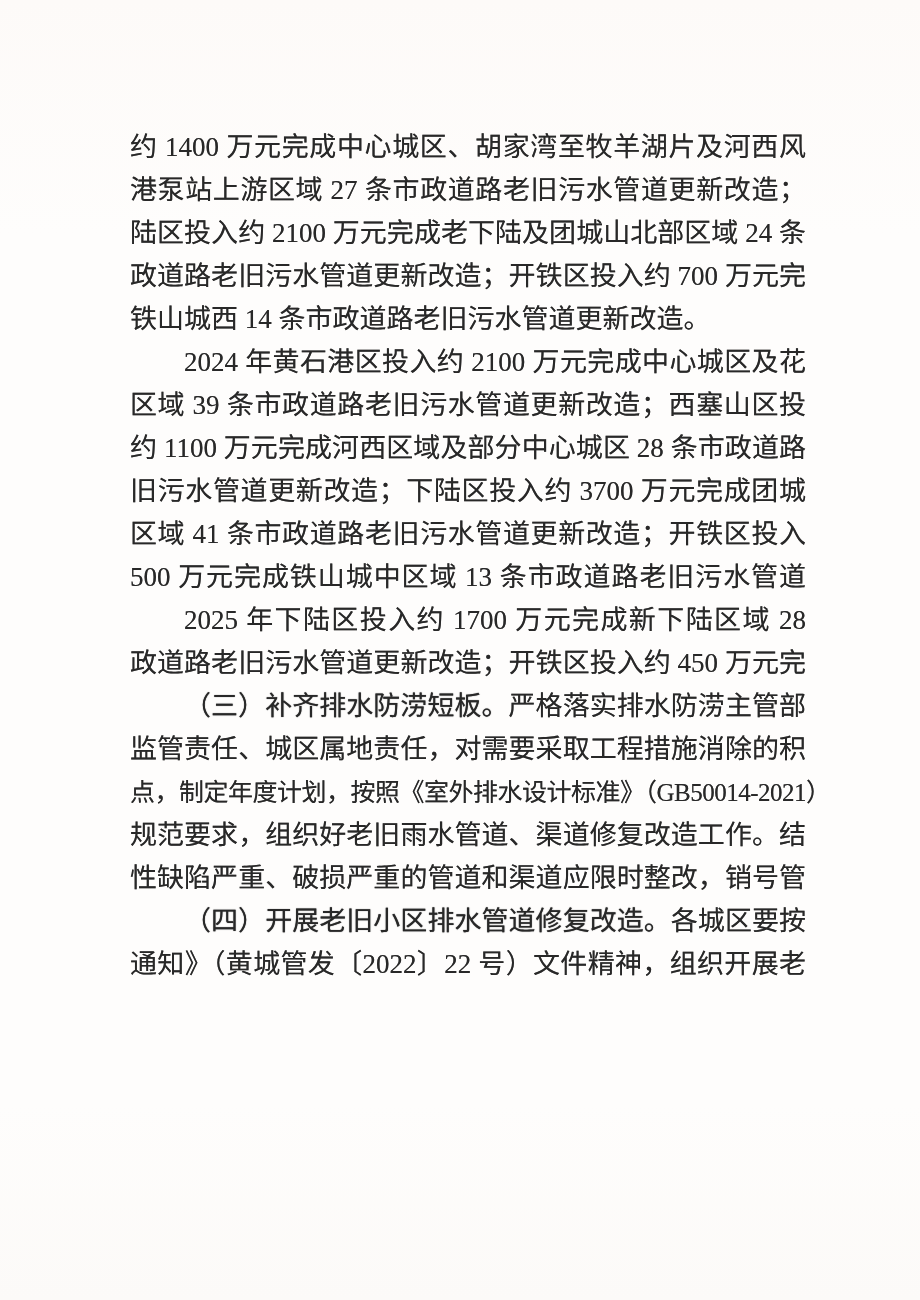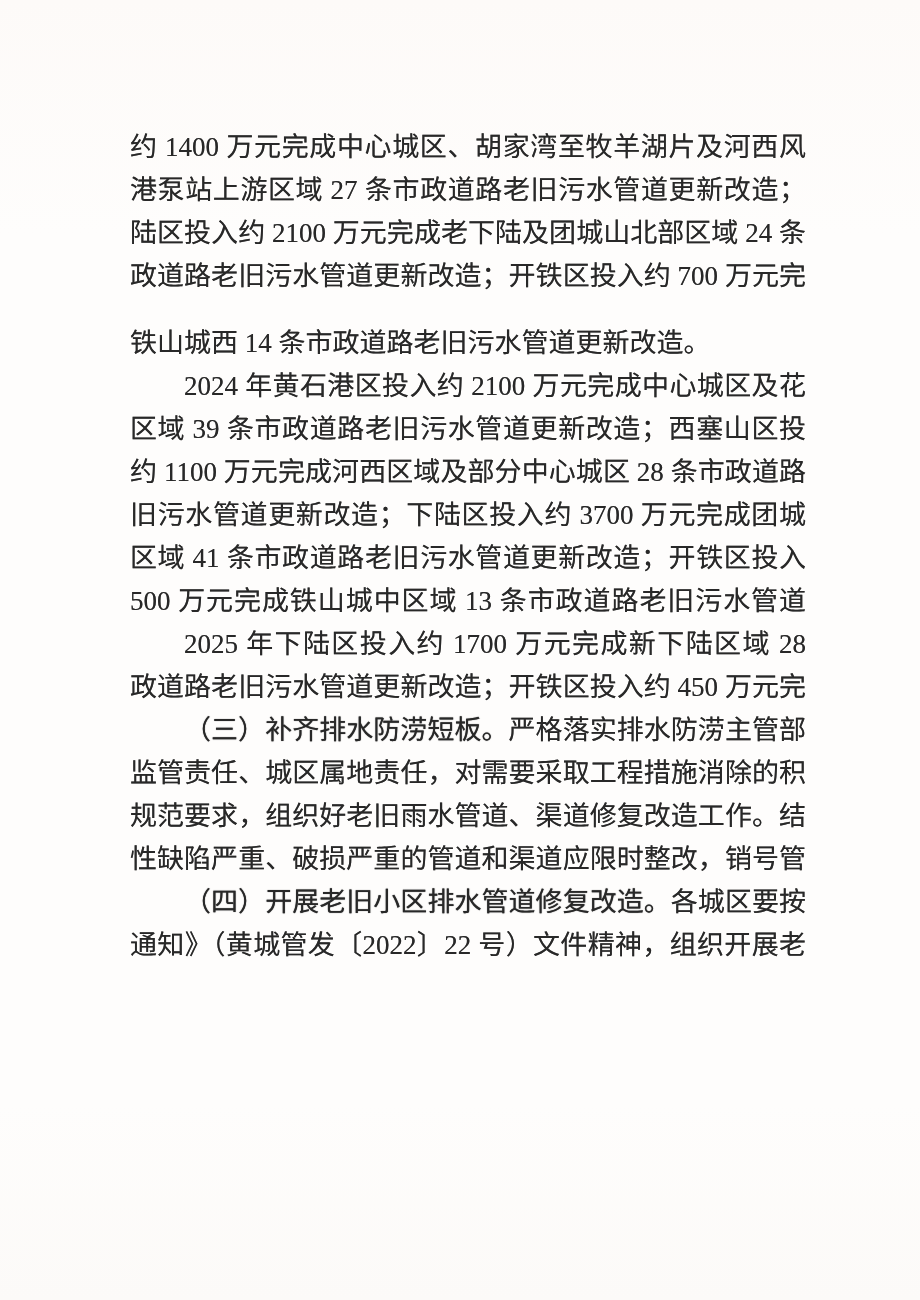--- a/index.html
+++ b/index.html
@@ -37,21 +37,20 @@
     text-align: justify;
     text-align-last: justify;
     overflow: hidden;
   }
   .line.indent {
     text-indent: 54px;
   }
   .line.short {
     text-align: left;
     text-align-last: left;
-    margin-top: 24px;
   }
   .line.tight {
     white-space: nowrap;
     text-align: left;
     text-align-last: left;
     font-size: 25px;
     letter-spacing: -0.5px;
     overflow: visible;
   }
   .heading-bold {
@@ -80,20 +79,21 @@
       <div class="line"><span>区域 41 条市政道路老旧污水管道更新改造；开铁区投入约</span></div>
       <div class="line"><span>500 万元完成铁山城中区域 13 条市政道路老旧污水管道更新</span></div>
     </div>
     <div>
       <div class="line indent"><span>2025 年下陆区投入约 1700 万元完成新下陆区域 28 条市</span></div>
       <div class="line"><span>政道路老旧污水管道更新改造；开铁区投入约 450 万元完成</span></div>
     </div>
     <div>
       <div class="line indent"><span class="heading-bold">（三）补齐排水防涝短板。</span><span>严格落实排水防涝主管部门</span></div>
       <div class="line"><span>监管责任、城区属地责任，对需要采取工程措施消除的积水</span></div>
+      <div class="line tight"><span>点，制定年度计划，按照《室外排水设计标准》（GB50014-2021）</span></div>
       <div class="line"><span>规范要求，组织好老旧雨水管道、渠道修复改造工作。结构</span></div>
       <div class="line"><span>性缺陷严重、破损严重的管道和渠道应限时整改，销号管理，</span></div>
     </div>
     <div>
       <div class="line indent"><span class="heading-bold">（四）开展老旧小区排水管道修复改造。</span><span>各城区要按照</span></div>
       <div class="line"><span>通知》（黄城管发〔2022〕22 号）文件精神，组织开展老旧</span></div>
     </div>
   </div>
 
 </body></html>

